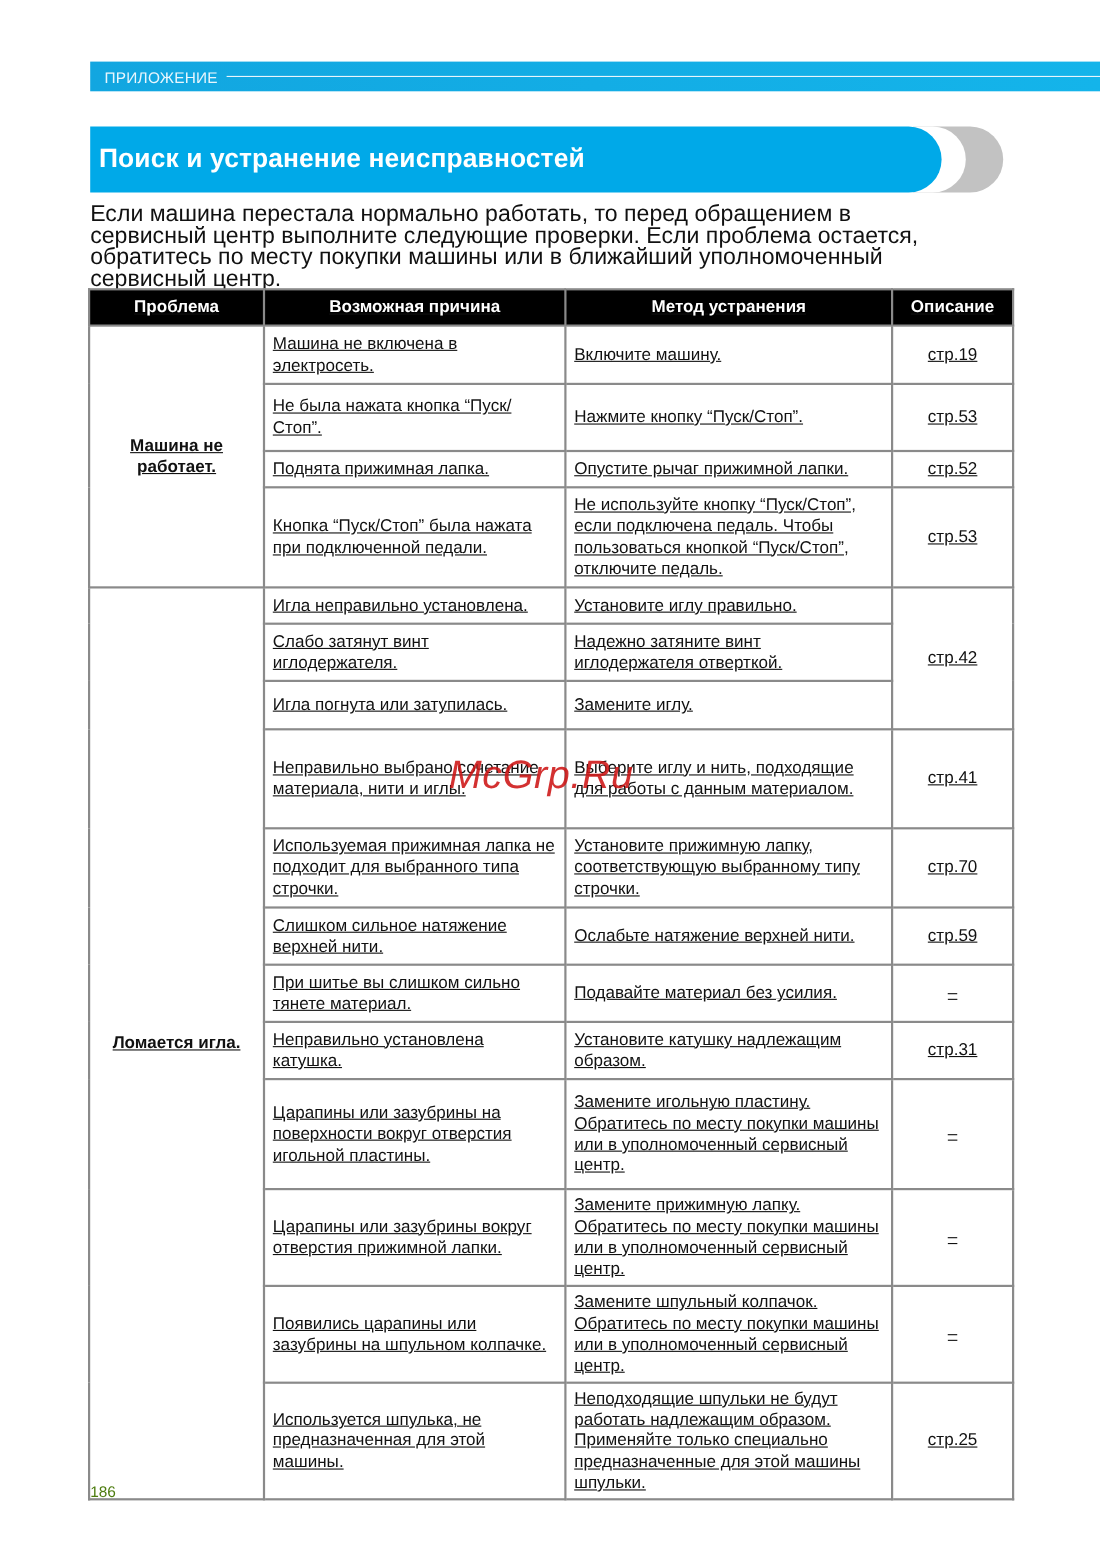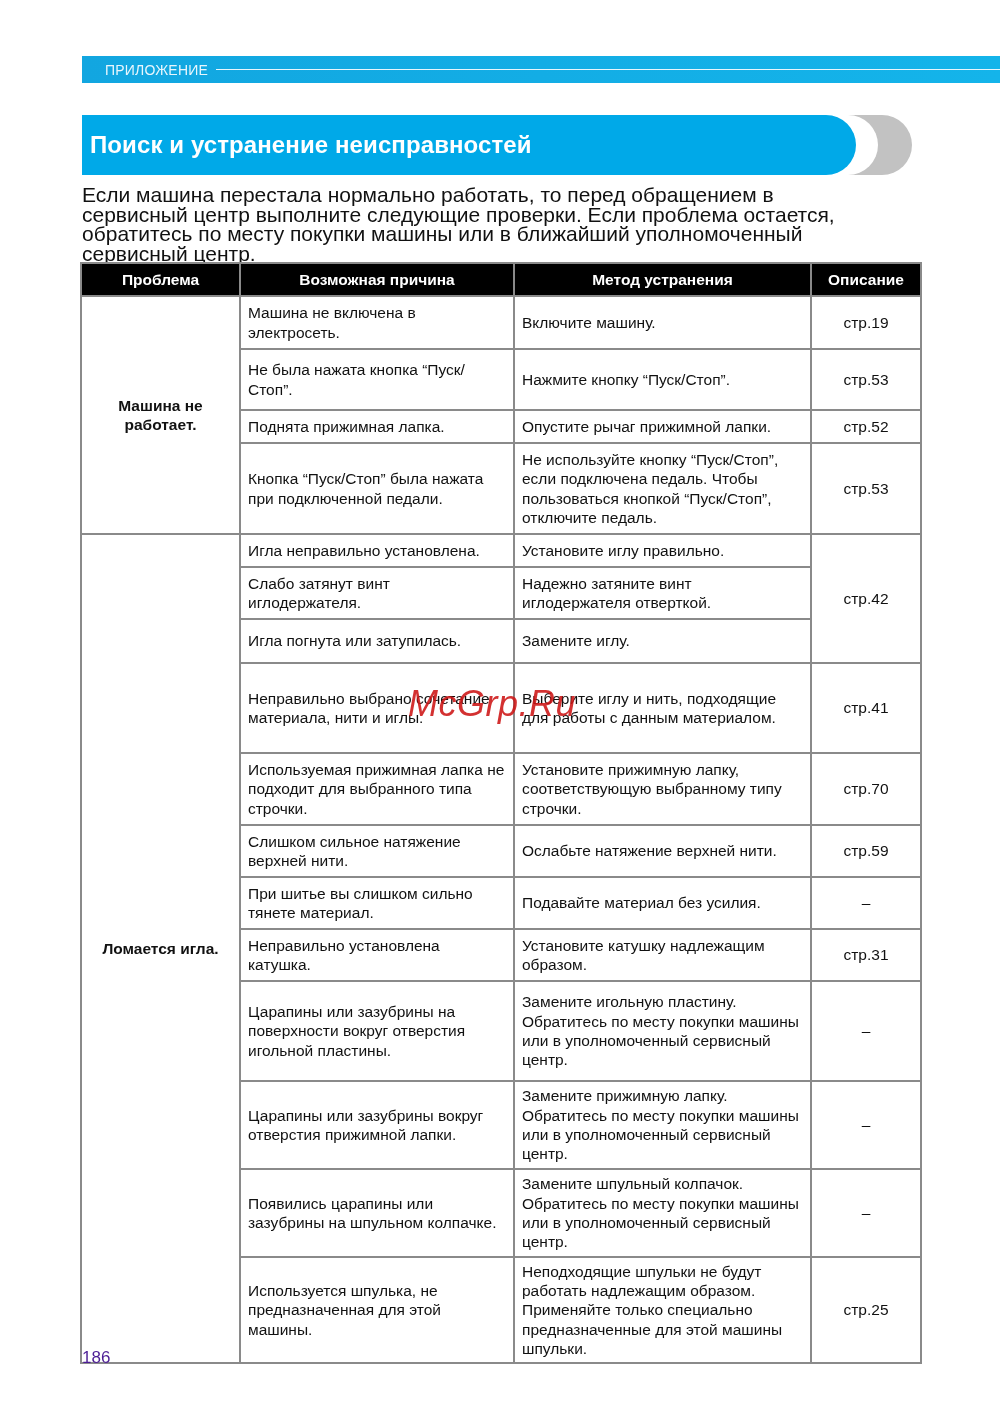--- a/index.html
+++ b/index.html
@@ -4,21 +4,21 @@
 <style>
   * { box-sizing: border-box; margin: 0; padding: 0; }
   html, body { width: 1000px; height: 1413px; background: #ffffff; }
   body { position: relative; font-family: "Liberation Sans", sans-serif; color: #111; overflow: hidden; }
 
   .section-bar {
     position: absolute; left: 82px; top: 56px; width: 918px; height: 27px;
     background: linear-gradient(to right, #12a6e0, #14b4ea);
     display: flex; align-items: center;
   }
-  .section-bar .label { color: #e8f6fd; font-size: 14px; padding-left: 23px; letter-spacing: 0.2px; white-space: nowrap; }
+  .section-bar .label { color: #e8f6fd; font-size: 14px; padding-left: 13px; letter-spacing: 0.2px; white-space: nowrap; }
   .section-bar .line { flex: 1; height: 1px; background: #e8f6fd; margin-left: 8px; }
 
   .title-wrap { position: absolute; left: 82px; top: 115px; width: 832px; height: 60px; }
   .title-cap {
     position: absolute; left: 748px; top: 0; width: 82px; height: 60px;
     background: #c2c2c2; border-radius: 0 40px 40px 0;
   }
   .title-cap-gap {
     position: absolute; left: 736px; top: 0; width: 60px; height: 60px;
     background: #ffffff; border-radius: 0 34px 34px 0;
@@ -31,38 +31,38 @@
   .title-pill h1 { color: #ffffff; font-size: 24px; font-weight: bold; padding-left: 8px; letter-spacing: 0.1px; }
 
   .intro {
     position: absolute; left: 82px; top: 185px; width: 800px;
     font-size: 21px; line-height: 19.5px; color: #111;
   }
 
   table.trouble {
     position: absolute; left: 80px; top: 262px; width: 840px;
     border-collapse: collapse; table-layout: fixed;
-    font-size: 15.5px; line-height: 19.3px;
+    font-size: 15.5px; line-height: 19.3px; text-decoration: underline;
   }
   table.trouble th, table.trouble td { border: 2px solid #8a8a8a; }
   table.trouble th {
     background: #000; color: #fff; font-weight: bold; font-size: 15.5px;
     height: 33px; text-align: center; vertical-align: middle;
   }
   table.trouble td { padding: 3px 7px; vertical-align: middle; color: #111; }
   td.problem { text-align: center; font-weight: bold; margin-top: 40px; }
   td.ref { text-align: center; }
   col.c1 { width: 159px; } col.c2 { width: 274px; } col.c3 { width: 297px; } col.c4 { width: 110px; }
 
   .watermark {
     position: absolute; left: 408px; top: 683px;
     font-size: 36px; font-style: italic; color: rgba(205, 20, 20, 0.88);
     letter-spacing: 0.5px; pointer-events: none;
   }
-  .page-num { position: absolute; left: 82px; top: 1348px; font-size: 17px; color: #4c1d95; }
+  .page-num { position: absolute; left: 82px; top: 1348px; font-size: 14px; color: #4d7c0f; }
 </style>
 </head>
 <body>
 
 <div class="section-bar">
   <span class="label">ПРИЛОЖЕНИЕ</span>
   <span class="line"></span>
 </div>
 
 <div class="title-wrap">

